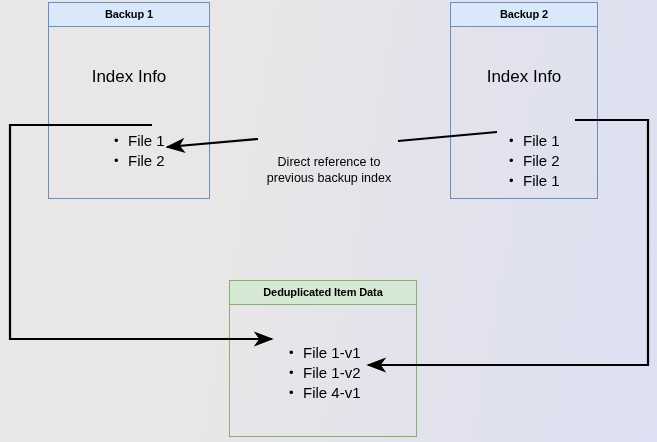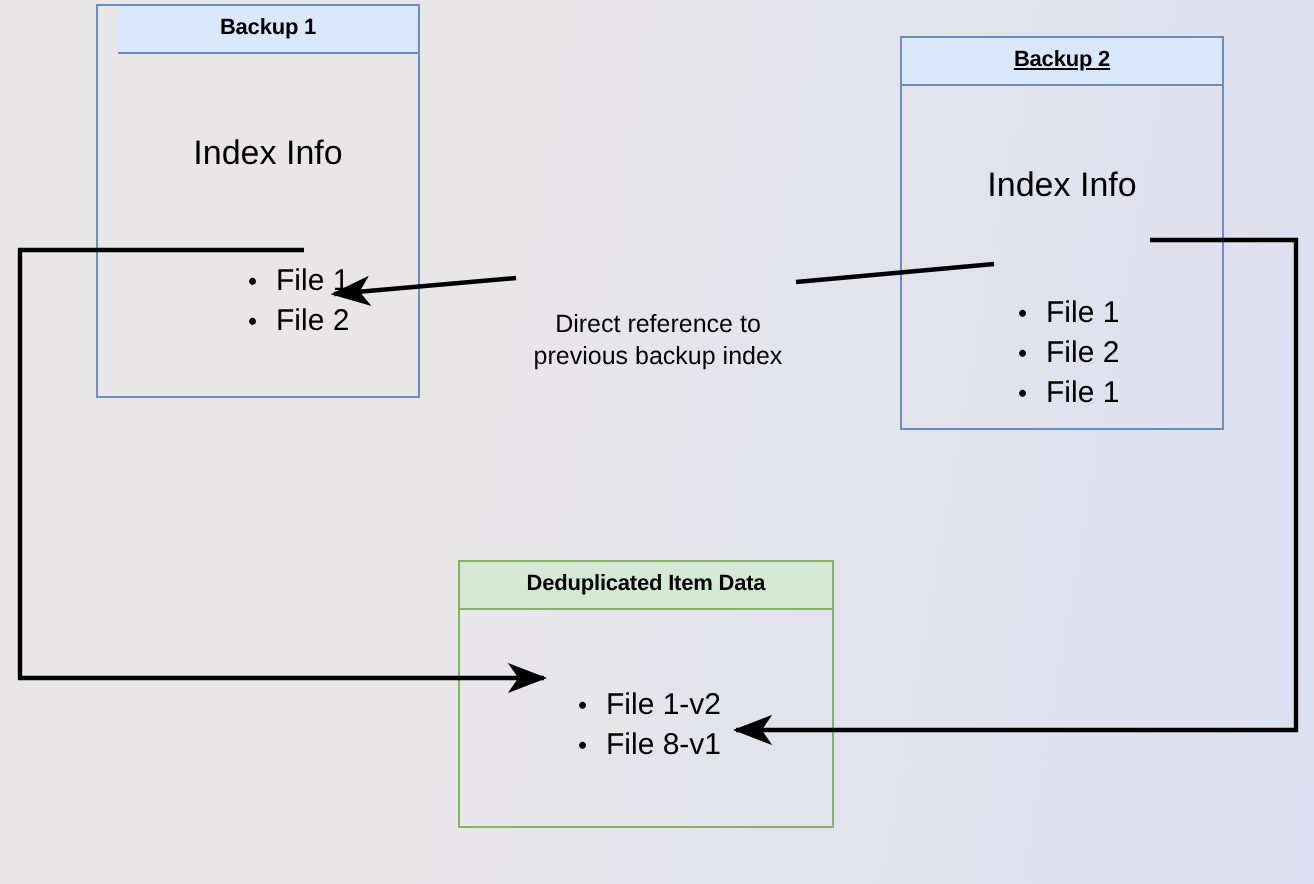--- a/index.html
+++ b/index.html
@@ -116,49 +116,50 @@
     width: 657px;
     height: 442px;
     pointer-events: none;
   }
 </style>
 </head>
 <body>
 
 <div id="canvas">
 
-  <div class="node blue" style="left:48px; top:2px; width:162px; height:197px;padding-left:10px;">
+  <div class="node blue" style="left:48px; top:2px; width:162px; height:197px;">
     <div class="node-header">Backup 1</div>
     <div class="node-body">
       <div class="index-title" style="top:41px;">Index Info</div>
       <ul class="filelist" style="left:51px; top:92px;">
         <li>File 1</li>
         <li>File 2</li>
       </ul>
     </div>
   </div>
 
-  <div class="node blue" style="left:450px; top:18px; width:162px; height:197px;text-decoration:underline;">
+  <div class="node blue" style="left:450px; top:2px; width:148px; height:197px;">
     <div class="node-header">Backup 2</div>
     <div class="node-body">
       <div class="index-title" style="top:41px;">Index Info</div>
       <ul class="filelist" style="left:44px; top:92px;">
         <li>File 1</li>
         <li>File 2</li>
         <li>File 1</li>
       </ul>
     </div>
   </div>
 
-  <div class="node green" style="left:229px; top:280px; width:188px; height:134px;">
+  <div class="node green" style="left:229px; top:280px; width:188px; height:157px;">
     <div class="node-header">Deduplicated Item Data</div>
     <div class="node-body">
       <ul class="filelist" style="left:45px; top:26px;">
+        <li>File 1-v1</li>
         <li>File 1-v2</li>
-        <li>File 8-v1</li>
+        <li>File 4-v1</li>
       </ul>
     </div>
   </div>
 
   <div class="caption" style="left:249px; top:122px; width:160px;margin-top:32px;">
     <div>Direct reference to</div>
     <div>previous backup index</div>
   </div>
 
   <svg id="edges" viewBox="0 0 657 442">

